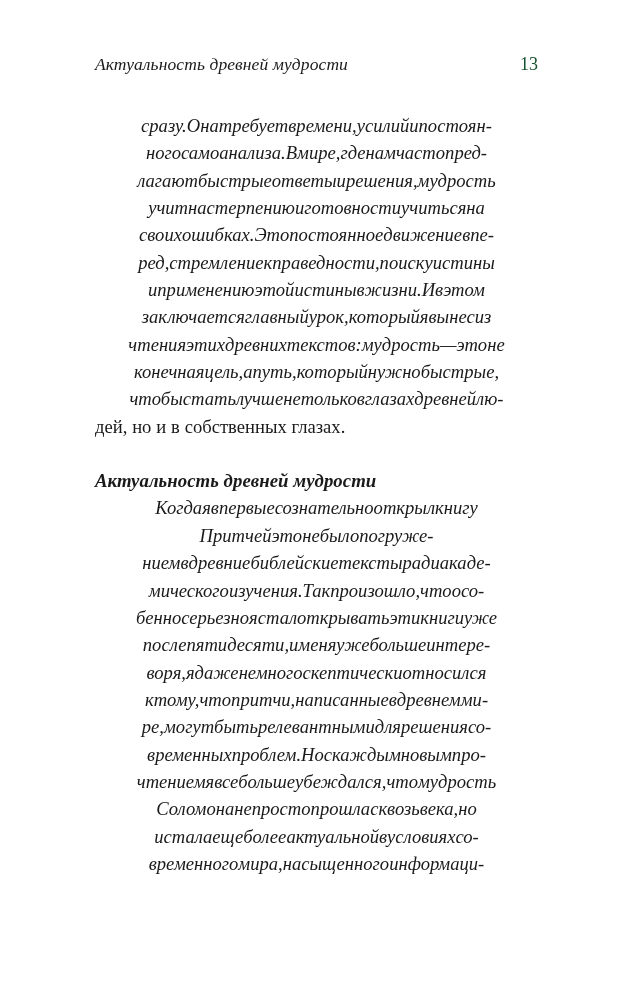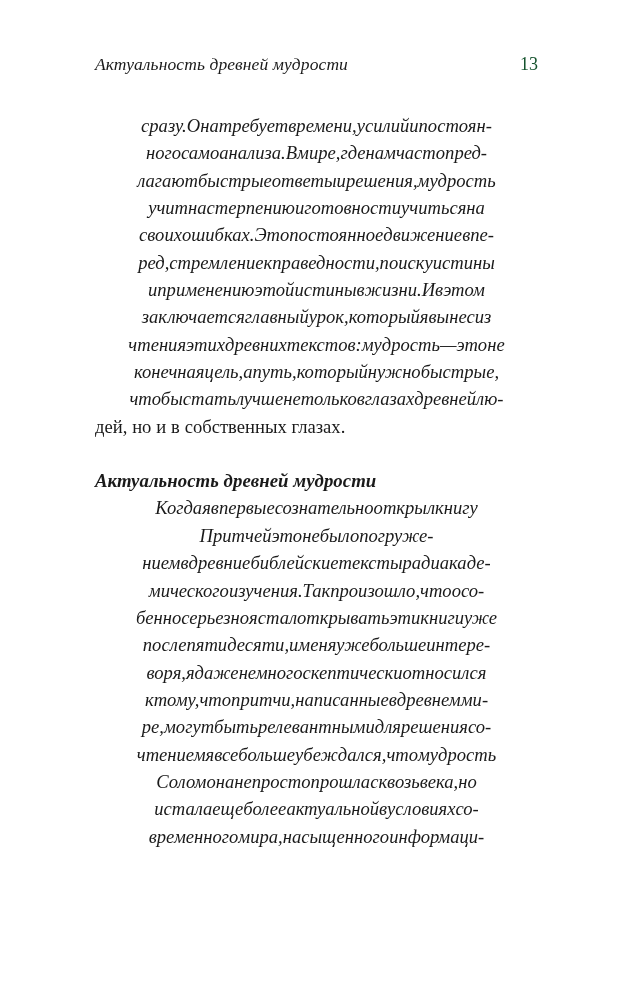--- a/index.html
+++ b/index.html
@@ -123,20 +123,21 @@
     <p class="para">
         <span class="ln j"><span>Когда</span><span>я</span><span>впервые</span><span>сознательно</span><span>открыл</span><span>книгу</span></span>
         <span class="ln j"><span>Притчей</span><span>это</span><span>не</span><span>было</span><span>погруже-</span></span>
         <span class="ln j"><span>нием</span><span>в</span><span>древние</span><span>библейские</span><span>тексты</span><span>ради</span><span>акаде-</span></span>
         <span class="ln j"><span>мического</span><span>изучения.</span><span>Так</span><span>произошло,</span><span>что</span><span>осо-</span></span>
         <span class="ln j"><span>бенно</span><span>серьезно</span><span>я</span><span>стал</span><span>открывать</span><span>эти</span><span>книги</span><span>уже</span></span>
         <span class="ln j"><span>после</span><span>пятидесяти,</span><span>и</span><span>меня</span><span>уже</span><span>больше</span><span>интере-</span></span>
         <span class="ln j"><span>воря,</span><span>я</span><span>даже</span><span>немного</span><span>скептически</span><span>относился</span></span>
         <span class="ln j"><span>к</span><span>тому,</span><span>что</span><span>притчи,</span><span>написанные</span><span>в</span><span>древнем</span><span>ми-</span></span>
         <span class="ln j"><span>ре,</span><span>могут</span><span>быть</span><span>релевантными</span><span>для</span><span>решения</span><span>со-</span></span>
+        <span class="ln j"><span>временных</span><span>проблем.</span><span>Но</span><span>с</span><span>каждым</span><span>новым</span><span>про-</span></span>
         <span class="ln j"><span>чтением</span><span>я</span><span>все</span><span>больше</span><span>убеждался,</span><span>что</span><span>мудрость</span></span>
         <span class="ln j"><span>Соломона</span><span>не</span><span>просто</span><span>прошла</span><span>сквозь</span><span>века,</span><span>но</span></span>
         <span class="ln j"><span>и</span><span>стала</span><span>еще</span><span>более</span><span>актуальной</span><span>в</span><span>условиях</span><span>со-</span></span>
         <span class="ln j"><span>временного</span><span>мира,</span><span>насыщенного</span><span>информаци-</span></span>
       </p>
 
   </div>
 
 </div>
 

